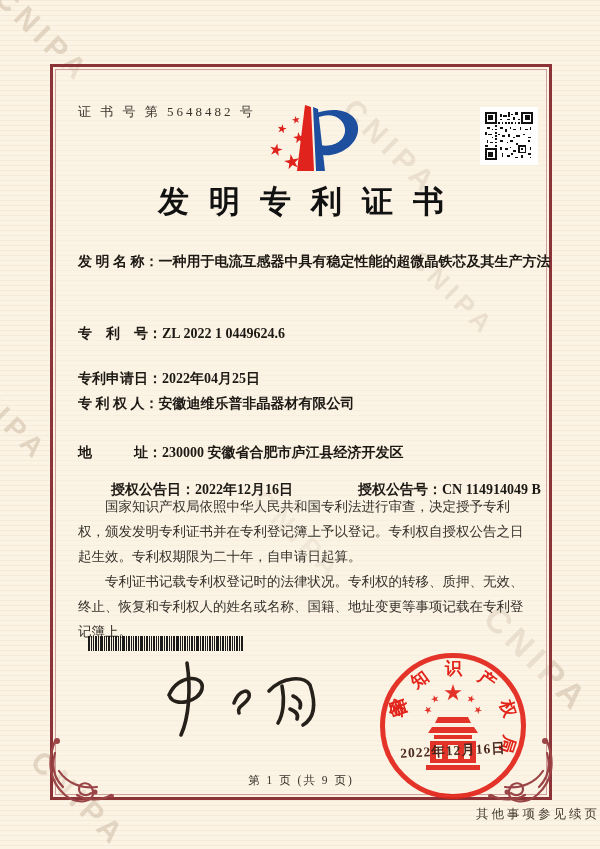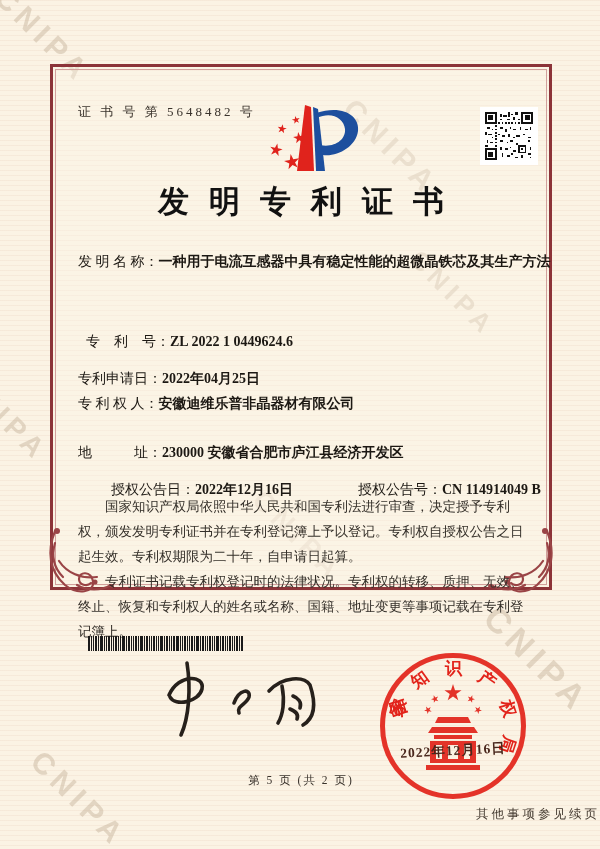--- a/index.html
+++ b/index.html
@@ -8,37 +8,37 @@
     background:#fbf3e4;
     background-image:repeating-linear-gradient(180deg, rgba(226,190,170,0.18) 0 1px, rgba(0,0,0,0) 1px 5px);
     font-family:"Liberation Serif", serif;color:#2b2520;
   }
   .wm{
     position:absolute;font-family:"Liberation Sans", sans-serif;font-weight:bold;
     color:rgba(186,165,140,0.38);letter-spacing:6px;transform:rotate(45deg);
     white-space:nowrap;pointer-events:none;
   }
   .frame{
-    position:absolute;left:50px;top:64px;width:502px;height:526px;
+    position:absolute;left:50px;top:64px;width:502px;height:736px;
     border:3px solid #8c3338;box-sizing:border-box;
     background:rgba(252,245,232,0.35);
   }
   .frame-inner{
     position:absolute;left:2px;top:2px;right:2px;bottom:2px;
     border:1px solid #d2a09c;pointer-events:none;
   }
   .cert-no{position:absolute;left:25px;top:36px;font-size:13px;letter-spacing:3px;color:#3a332c;}
   .logo{position:absolute;left:193px;top:30px;}
   .qr{position:absolute;left:427px;top:40px;width:58px;height:58px;background:#fff;padding:5px;box-sizing:border-box;}
   .title{
     position:absolute;left:0;top:114px;width:100%;text-align:center;
     font-size:31px;font-weight:bold;letter-spacing:20px;text-indent:20px;color:#111;
   }
   .fld{position:absolute;left:25px;font-size:14px;white-space:nowrap;}
-  .fld .lb{font-weight:normal;color:#1c1813;}
+  .fld .lb{font-weight:bold;color:#1c1813;}
   .fld .vl{font-weight:bold;color:#1c1813;text-align:center;}
   .paras{position:absolute;left:25px;top:428px;width:452px;font-size:13.5px;line-height:1.85;color:#35302a;}
   .paras p{margin:0;text-indent:2em;}
   .barcode{position:absolute;left:35px;top:569px;}
   .signer{position:absolute;left:38px;top:617px;font-family:"Liberation Sans", sans-serif;font-weight:bold;font-size:15px;color:#2a2520;line-height:26px;}
   .signature{position:absolute;left:88px;top:584px;}
   .seal{position:absolute;left:327px;top:586px;width:146px;height:146px;}
   .seal .ring{position:absolute;left:0;top:0;width:146px;height:146px;border:5px solid rgba(226,35,25,0.92);border-radius:50%;box-sizing:border-box;}
   .seal .rc{position:absolute;left:65px;top:65px;width:16px;height:16px;font-size:17px;font-weight:bold;color:#e2231a;text-align:center;line-height:16px;}
   .seal .emblem{position:absolute;left:34px;top:24px;}
@@ -122,21 +122,21 @@
           <path d="M10,25h1v2h-1z M13,26h2v1h-2z M16,25h1v1h-1z M18,27h2v1h-2z M26,25h2v1h-2z M27,27h1v1h-1z M22,26h1v2h-1z"></path>
         </g>
       </svg>
     </div>
 
     <div class="title">发明专利证书</div>
 
     <div class="fld" style="top:186px;">
       <span class="lb">发 明 名 称：</span><span class="vl">一种用于电流互感器中具有稳定性能的超微晶铁芯及其生产方法</span>
     </div>
-    <div class="fld" style="top:266px;margin-left:8px;">
+    <div class="fld" style="top:258px;">
       <span class="lb">专　利　号：</span><span class="vl">ZL 2022 1 0449624.6</span>
     </div>
     <div class="fld" style="top:303px;">
       <span class="lb">专利申请日：</span><span class="vl">2022年04月25日</span>
     </div>
     <div class="fld" style="top:328px;">
       <span class="lb">专 利 权 人：</span><span class="vl">安徽迪维乐普非晶器材有限公司</span>
     </div>
     <div class="fld" style="top:377px;">
       <span class="lb">地　　　址：</span><span class="vl">230000 安徽省合肥市庐江县经济开发区</span>
@@ -195,18 +195,18 @@
           <path d="M24,40 h30 l3,6 h-36 z"></path>
           <path d="M18,50 h42 l4,6 h-50 z"></path>
           <rect x="20" y="58" width="38" height="4"></rect>
           <path d="M16,64 h46 v22 h-46 z M22,68 v14 h6 v-14 z M34,68 v14 h10 v-14 z M50,68 v14 h6 v-14 z" fill-rule="evenodd"></path>
           <rect x="12" y="88" width="54" height="5"></rect>
         </g>
       </svg>
       <div class="seal-date">2022年12月16日</div>
     </div>
 
-    <div class="pageno">第 5 页 (共 2 页)</div>
+    <div class="pageno">第 1 页 (共 9 页)</div>
   </div>
 
   <div class="footer-note">其他事项参见续页</div>
 
 </div>
 
 </body></html>

